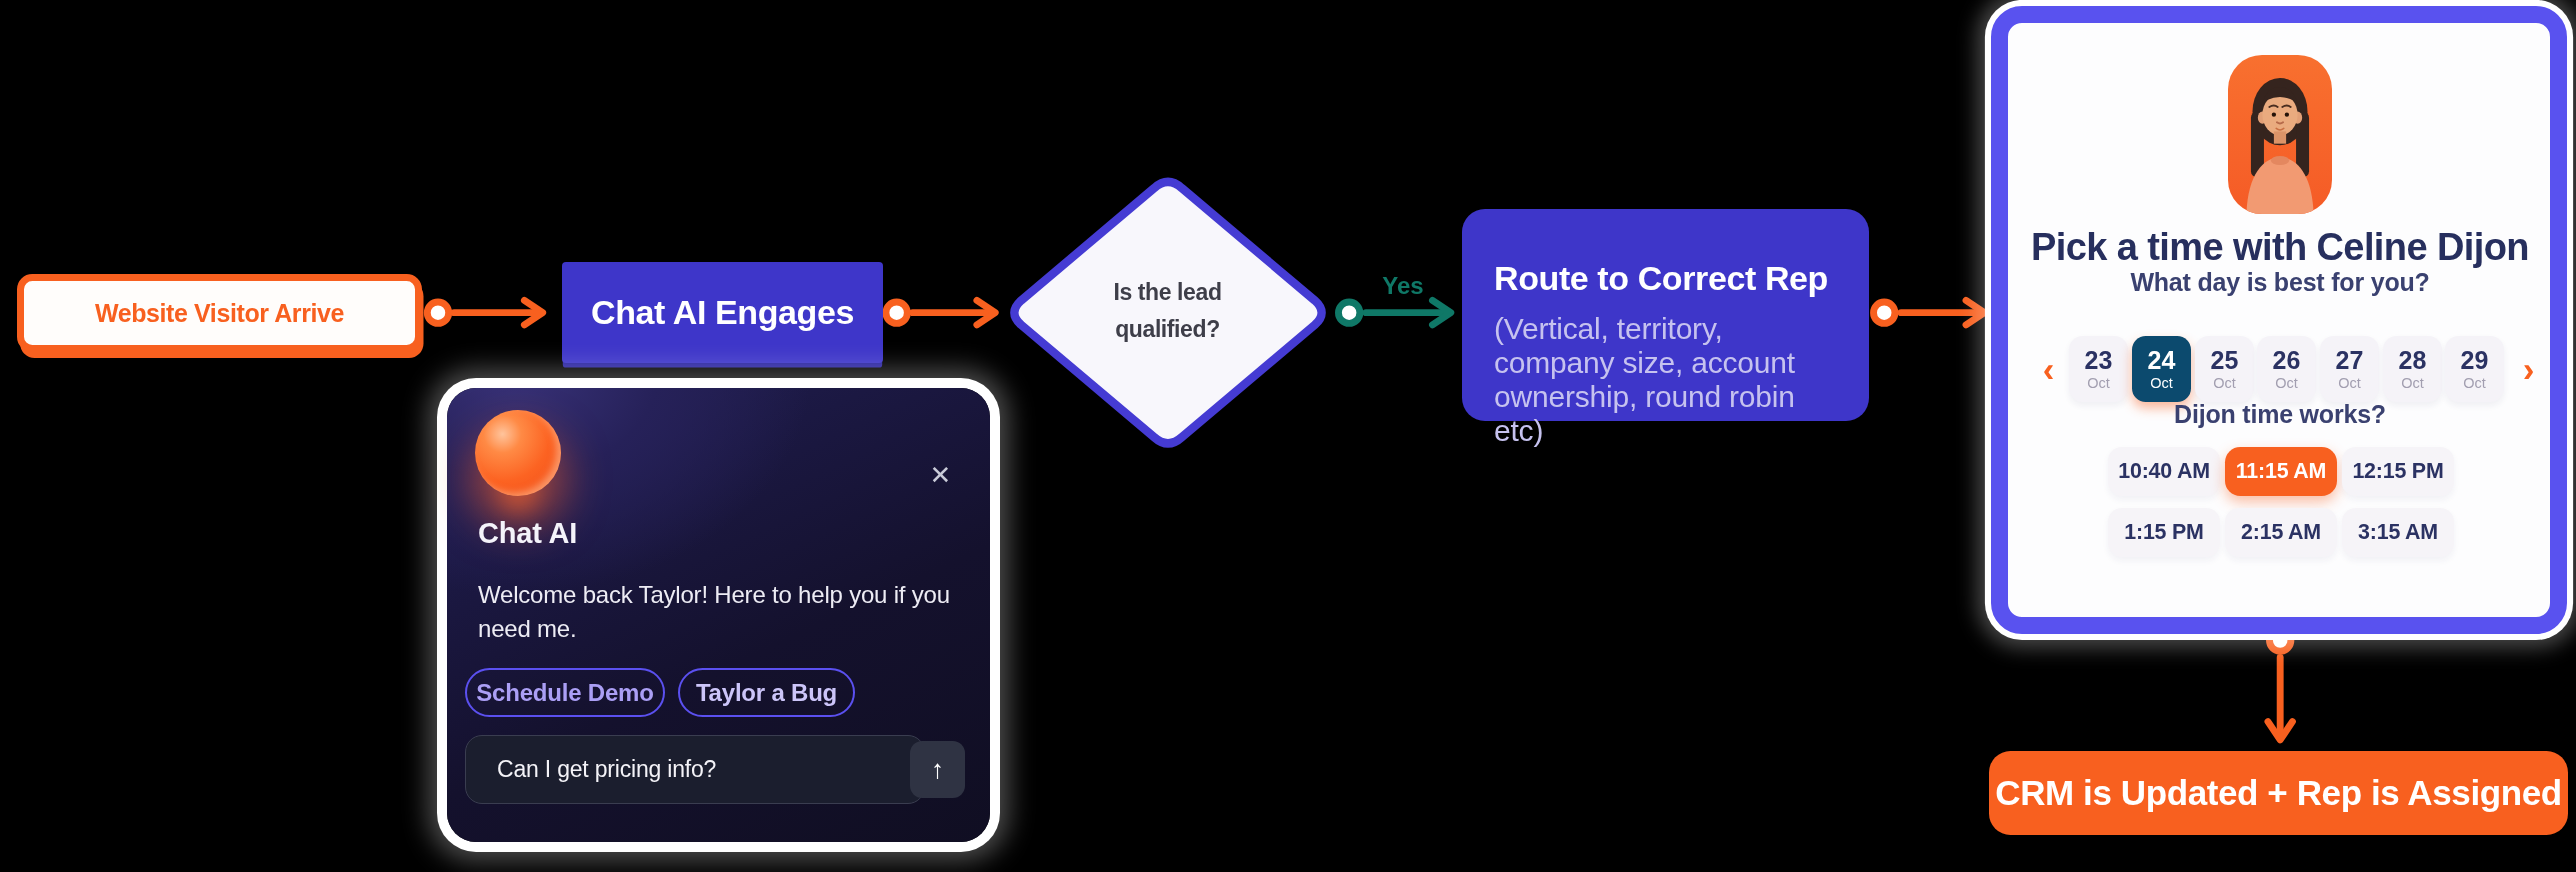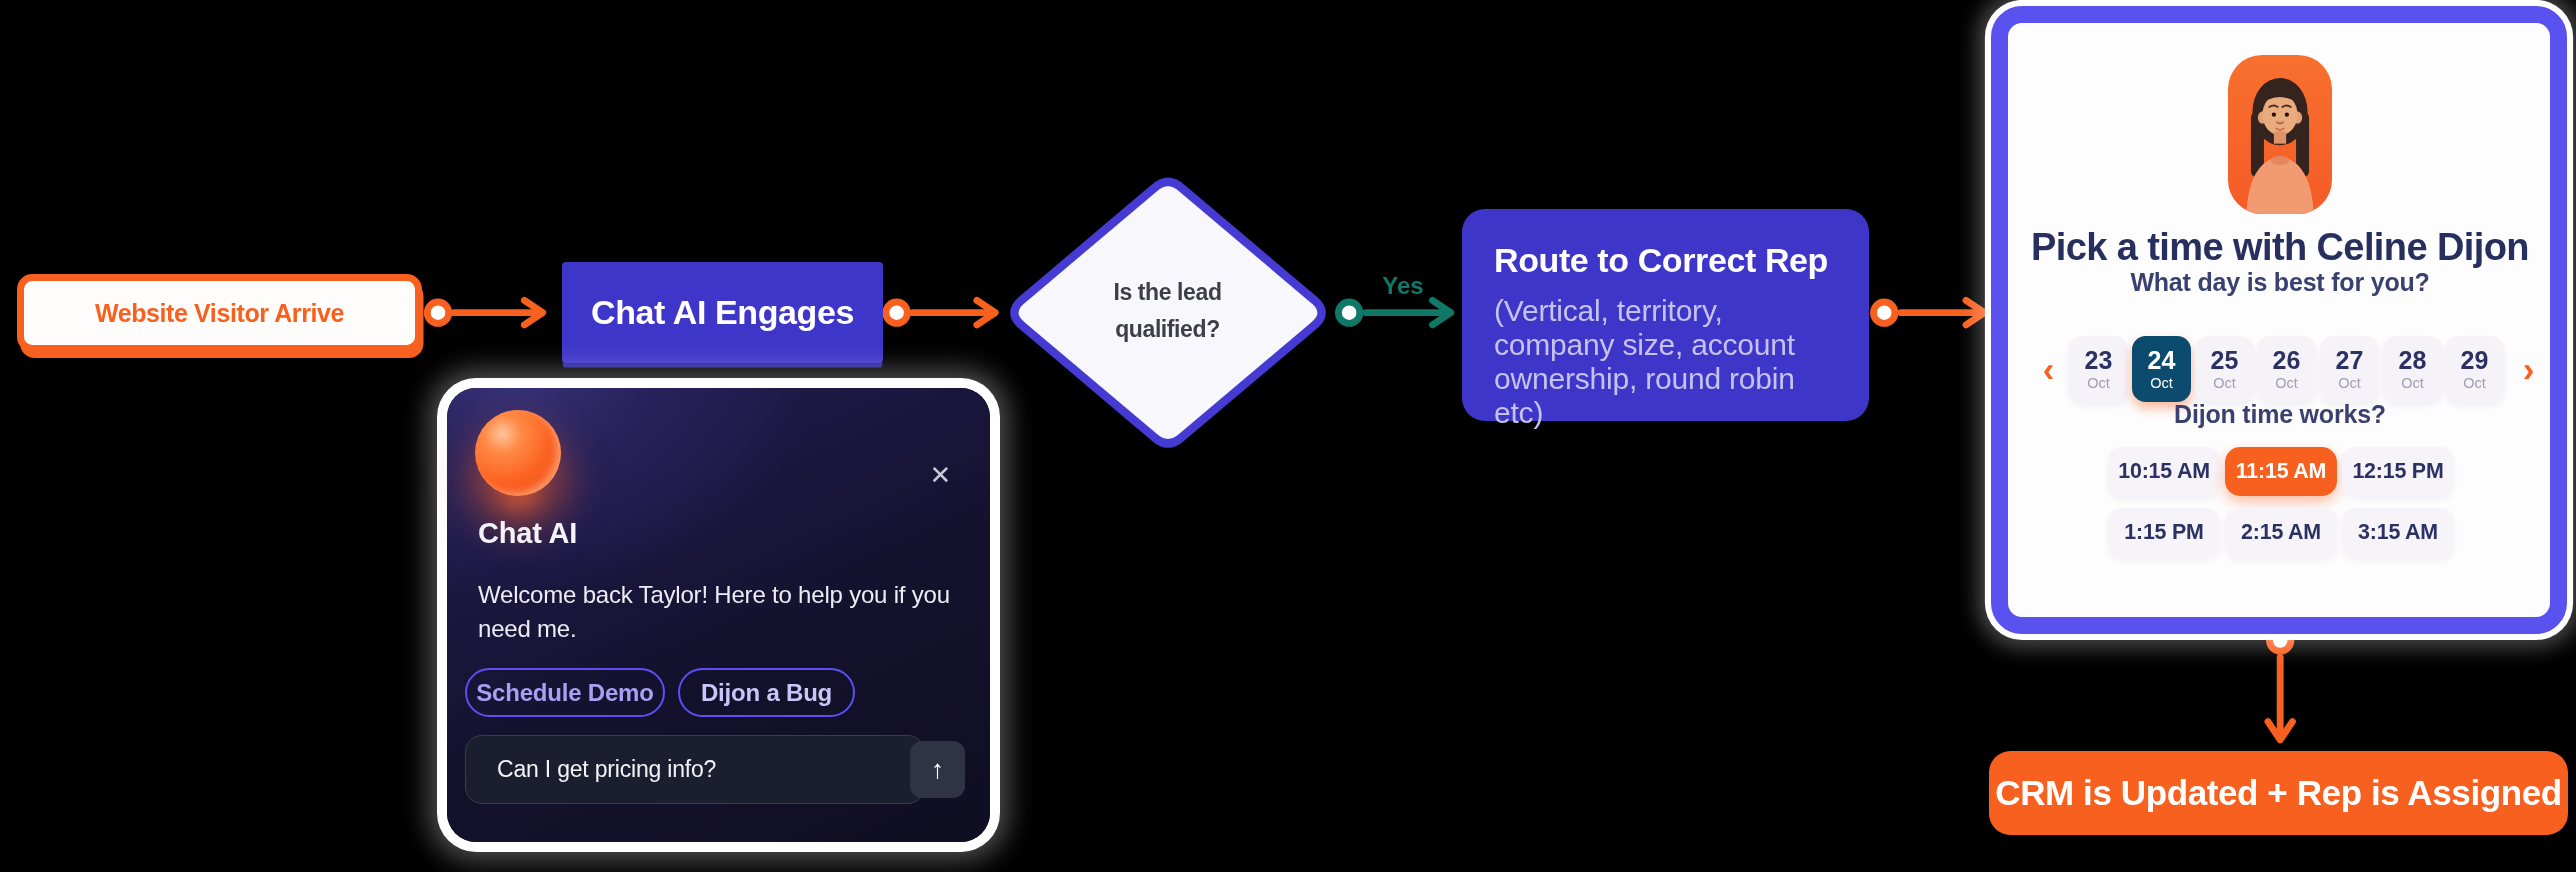--- a/index.html
+++ b/index.html
@@ -19,21 +19,21 @@
     box-shadow:0 5.4px 0 -0.8px #2A24A0;}
   .node-engage span{color:#FFFFFF;font-size:34px;font-weight:bold;letter-spacing:-0.4px;}
 
   .decision-text{left:1053px;top:274px;width:229px;text-align:center;color:#3E3E49;
     font-size:23px;font-weight:bold;line-height:37px;letter-spacing:-0.4px;}
 
   .yes-label{left:1365px;top:272px;width:76px;text-align:center;color:#0F7867;
     font-size:24px;font-weight:bold;}
 
   .node-route{left:1462px;top:209px;width:407px;height:212px;background:#3E36C9;
-    border-radius:23px;box-sizing:border-box;padding:32px 31px 0 32px;}
+    border-radius:23px;box-sizing:border-box;padding:50px 31px 0 32px;}
   .node-route .title{color:#FFFFFF;font-size:34px;font-weight:bold;letter-spacing:-0.4px;
     margin:0 0 13.8px 0;}
   .node-route .subtitle{color:#C6C2EF;font-size:30px;line-height:34px;letter-spacing:-0.2px;}
 
   .node-crm{left:1989px;top:751px;width:579px;height:84px;background:#F8601F;
     border-radius:21.4px;display:flex;align-items:center;justify-content:center;}
   .node-crm span{color:#FFFFFF;font-size:35px;font-weight:bold;letter-spacing:-0.4px;}
 
   
   .chat-widget{left:447px;top:388px;width:543px;height:454px;border-radius:29px;
@@ -151,21 +151,21 @@
   <div class="abs chat-widget"></div>
   <div class="abs orb-tail"></div>
   <div class="abs orb"></div>
   <div class="abs chat-close">✕</div>
   <div class="abs chat-title">Chat AI</div>
   <div class="abs chat-msg">Welcome back Taylor! Here to help you if you need me.</div>
   <div class="abs chat-btn demo">
     <span>Schedule Demo</span>
   </div>
   <div class="abs chat-btn bug">
-    <span>Dijon a Bug</span>
+    <span>Taylor a Bug</span>
   </div>
   <div class="abs chat-input">
     <span class="value">Can I get pricing info?</span>
   </div>
   <div class="abs send-btn">
     <span>↑</span>
   </div>
 
   <div class="abs sched-card"></div>
 
@@ -220,21 +220,21 @@
     <span class="d">28</span>
     <span class="m">Oct</span>
   </div>
   <div class="abs day-chip" style="left:2445px;">
     <span class="d">29</span>
     <span class="m">Oct</span>
   </div>
 
   <div class="abs sched-q2">Dijon time works?</div>
 
-  <div class="abs time-chip" style="left:2108px;top:447px;">10:15 AM</div>
+  <div class="abs time-chip" style="left:2108px;top:447px;">10:40 AM</div>
   <div class="abs time-chip selected" style="left:2225px;top:447px;">11:15 AM</div>
   <div class="abs time-chip" style="left:2342px;top:447px;">12:15 PM</div>
   <div class="abs time-chip" style="left:2108px;top:508px;">1:15 PM</div>
   <div class="abs time-chip" style="left:2225px;top:508px;">2:15 AM</div>
   <div class="abs time-chip" style="left:2342px;top:508px;">3:15 AM</div>
 
 </div>
 
 
 </body></html>

